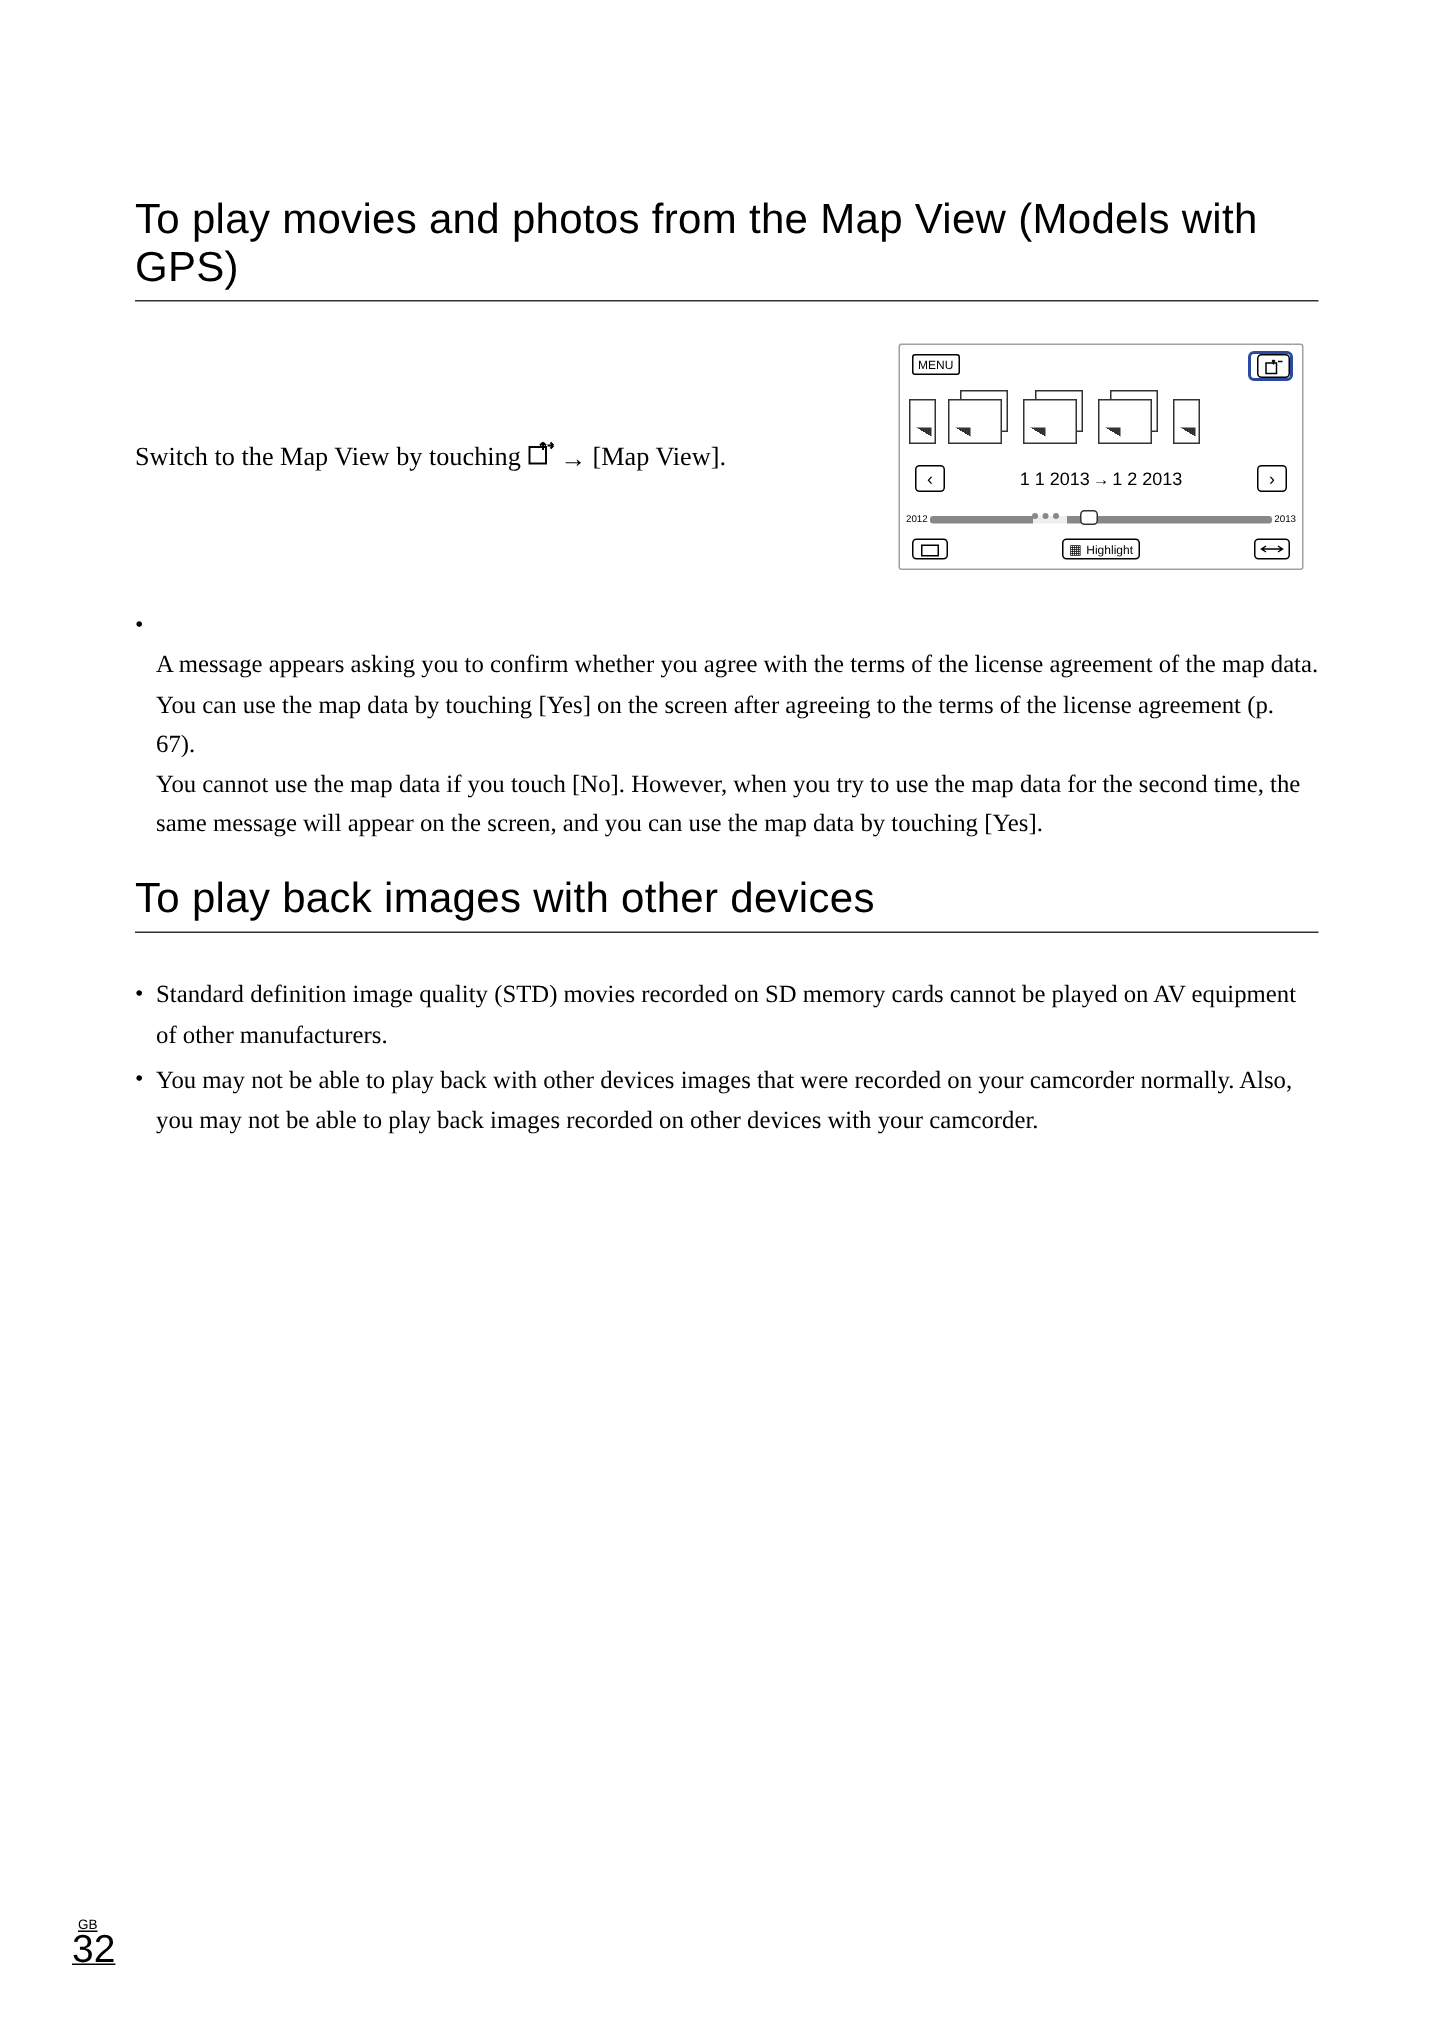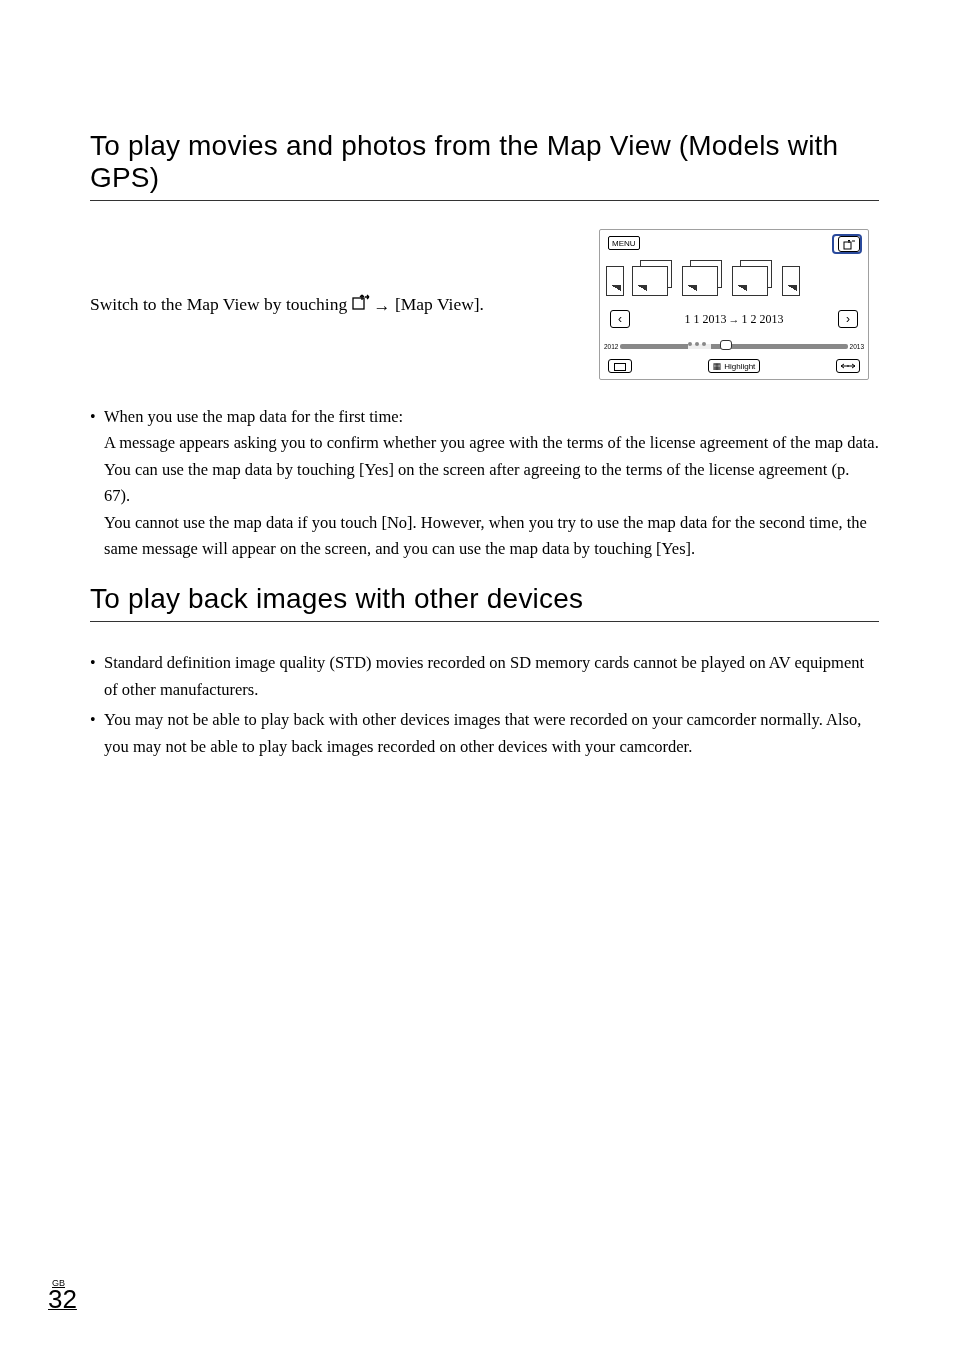--- a/index.html
+++ b/index.html
@@ -161,21 +161,21 @@
       align-items: center;
       justify-content: center;
       font-size: 12px;
       font-family: Arial;
       background: #fff;
     }
     .date-text {
       flex: 1;
       text-align: center;
       font-size: 12px;
-      font-family: Liberation Serif, serif;
+      font-family: Liberation Sans, sans-serif;
     }
     .date-arrow {
       font-size: 11px;
       margin: 0 2px;
     }
     .timeline-row {
       display: flex;
       align-items: center;
       padding: 0 4px 1px 4px;
       height: 18px;
@@ -383,21 +383,21 @@
               <path d="M 4 3 L 1 5 L 4 7 M 1 5 L 9 5 M 12 3 L 15 5 L 12 7 M 7 5 L 15 5" fill="none" stroke="#000" stroke-width="1"></path>
             </svg>
         </div>
       </div>
     </div>
   </div>
 </div>
 
 <ul class="list map-note">
   <li>
-    <span>When you use the map data for the first time:</span><br>
+    <br>
     <span style="white-space: pre-line;">A message appears asking you to confirm whether you agree with the terms of the license agreement of the map data. You can use the map data by touching [Yes] on the screen after agreeing to the terms of the license agreement (p. 67).
 You cannot use the map data if you touch [No]. However, when you try to use the map data for the second time, the same message will appear on the screen, and you can use the map data by touching [Yes].</span>
   </li>
 </ul>
 
 <h2 class="section-heading second">To play back images with other devices</h2>
 
 <ul class="list">
   <li>Standard definition image quality (STD) movies recorded on SD memory cards cannot be played on AV equipment of other manufacturers.</li>
   <li>You may not be able to play back with other devices images that were recorded on your camcorder normally.  Also, you may not be able to  play back images recorded on other devices with your camcorder.</li>

